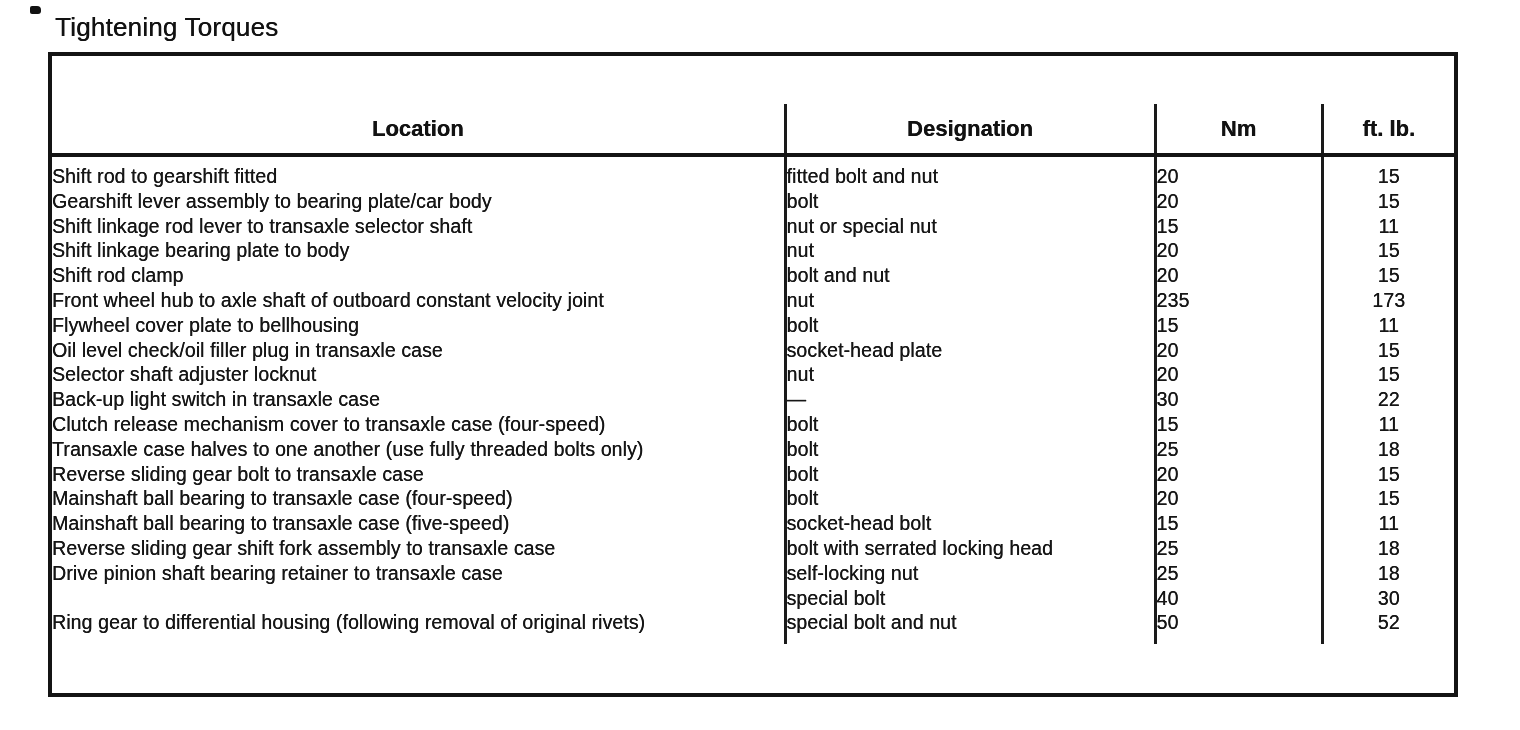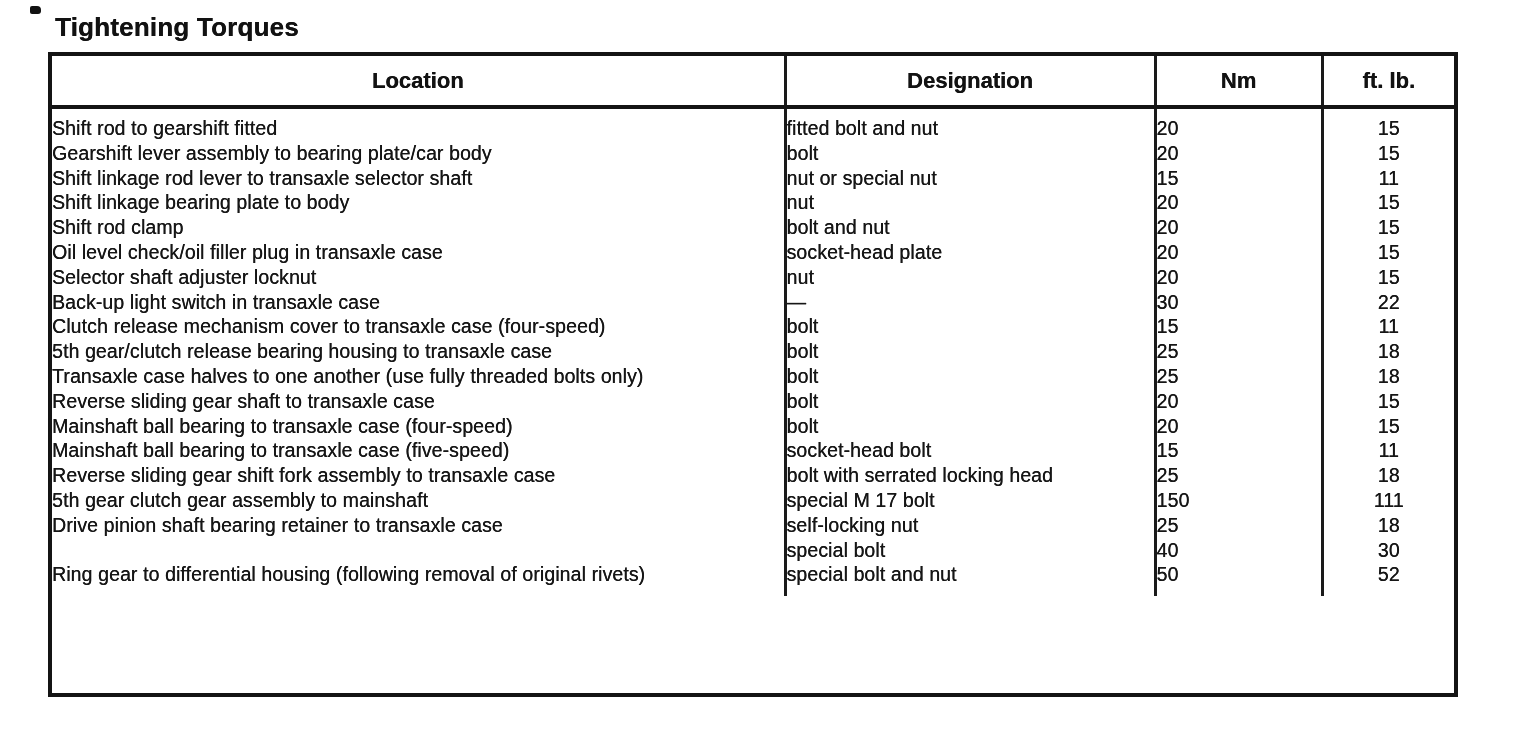--- a/index.html
+++ b/index.html
@@ -23,38 +23,39 @@
     width: 11px;
     height: 8px;
     background: #111;
     border-radius: 2px 4px 3px 2px;
   }
   .doc-title {
     position: absolute;
     left: 55px;
     top: 12px;
     font-size: 26px;
-    font-weight: bold;
+    font-weight: normal;
     letter-spacing: 0.2px;
     color: #121212;
     text-shadow: 0.3px 0 0 currentColor;
   }
   .table-wrap {
     position: absolute;
     left: 48px;
     top: 52px;
     width: 1402px;
     height: 637px;
     border: 4px solid #141414;
     background: #fff;
   }
   table.torques {
     border-collapse: collapse;
     table-layout: fixed;
     width: 100%;
+    margin-top: 48px;
   }
   col.c-loc { width: 733px; }
   col.c-des { width: 370px; }
   col.c-nm  { width: 167px; }
   col.c-ft  { width: 132px; }
 
   table.torques th {
     height: 49px;
     border-bottom: 4px solid #141414;
     font-size: 22px;
@@ -137,20 +138,32 @@
     <td class="nm">20</td>
     <td class="ft">15</td>
   </tr>
         <tr>
     <td class="loc">Shift rod clamp</td>
     <td class="des">bolt and nut</td>
     <td class="nm">20</td>
     <td class="ft">15</td>
   </tr>
         <tr>
+    <td class="loc">Front wheel hub to axle shaft of outboard constant velocity joint</td>
+    <td class="des">nut</td>
+    <td class="nm">235</td>
+    <td class="ft">173</td>
+  </tr>
+        <tr>
+    <td class="loc">Flywheel cover plate to bellhousing</td>
+    <td class="des">bolt</td>
+    <td class="nm">15</td>
+    <td class="ft">11</td>
+  </tr>
+        <tr>
     <td class="loc">Oil level check/oil filler plug in transaxle case</td>
     <td class="des">socket-head plate</td>
     <td class="nm">20</td>
     <td class="ft">15</td>
   </tr>
         <tr>
     <td class="loc">Selector shaft adjuster locknut</td>
     <td class="des">nut</td>
     <td class="nm">20</td>
     <td class="ft">15</td>
@@ -161,33 +174,27 @@
     <td class="nm">30</td>
     <td class="ft">22</td>
   </tr>
         <tr>
     <td class="loc">Clutch release mechanism cover to transaxle case (four-speed)</td>
     <td class="des">bolt</td>
     <td class="nm">15</td>
     <td class="ft">11</td>
   </tr>
         <tr>
-    <td class="loc">5th gear/clutch release bearing housing to transaxle case</td>
+    <td class="loc">Transaxle case halves to one another (use fully threaded bolts only)</td>
     <td class="des">bolt</td>
     <td class="nm">25</td>
     <td class="ft">18</td>
   </tr>
         <tr>
-    <td class="loc">Transaxle case halves to one another (use fully threaded bolts only)</td>
-    <td class="des">bolt</td>
-    <td class="nm">25</td>
-    <td class="ft">18</td>
-  </tr>
-        <tr>
-    <td class="loc">Reverse sliding gear shaft to transaxle case</td>
+    <td class="loc">Reverse sliding gear bolt to transaxle case</td>
     <td class="des">bolt</td>
     <td class="nm">20</td>
     <td class="ft">15</td>
   </tr>
         <tr>
     <td class="loc">Mainshaft ball bearing to transaxle case (four-speed)</td>
     <td class="des">bolt</td>
     <td class="nm">20</td>
     <td class="ft">15</td>
   </tr>
@@ -197,26 +204,20 @@
     <td class="nm">15</td>
     <td class="ft">11</td>
   </tr>
         <tr>
     <td class="loc">Reverse sliding gear shift fork assembly to transaxle case</td>
     <td class="des">bolt with serrated locking head</td>
     <td class="nm">25</td>
     <td class="ft">18</td>
   </tr>
         <tr>
-    <td class="loc">5th gear clutch gear assembly to mainshaft</td>
-    <td class="des">special M 17 bolt</td>
-    <td class="nm">150</td>
-    <td class="ft">111</td>
-  </tr>
-        <tr>
     <td class="loc">Drive pinion shaft bearing retainer to transaxle case</td>
     <td class="des">self-locking nut</td>
     <td class="nm">25</td>
     <td class="ft">18</td>
   </tr>
         <tr>
     <td class="loc"></td>
     <td class="des">special bolt</td>
     <td class="nm">40</td>
     <td class="ft">30</td>

